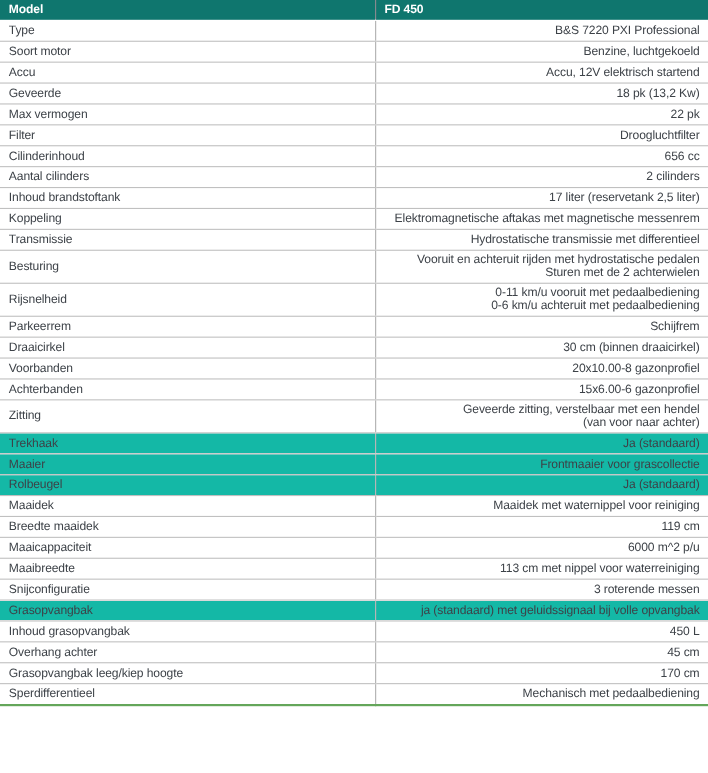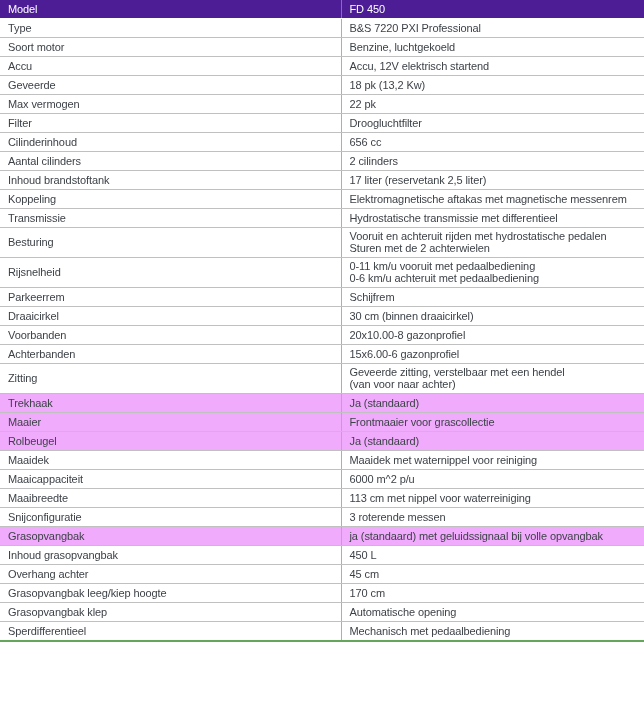--- a/index.html
+++ b/index.html
@@ -25,40 +25,41 @@
     font-size: 11px;
     line-height: 12px;
     text-align: left;
     vertical-align: middle;
     padding: 2px 8px 3px 8px;
     letter-spacing: -0.1px;
     white-space: pre-line;
     overflow: hidden;
   }
   .spec-table thead th {
-    background: #4c1d95;
+    background: #0f766e;
     color: #ffffff;
-    font-weight: normal;
+    font-weight: bold;
     height: 13px;
     border-bottom: 1px solid #ffffff;
   }
   .spec-table thead th.val {
     border-left: 1px solid #787e83;
   }
   .spec-table tbody td {
     color: #3d4248;
     border-bottom: 1px solid #c0c0c0;
     background: #ffffff;
     height: 13px;
   }
   .spec-table tbody td.val {
     border-left: 1px solid #aeaeae;
+    text-align: right;
   }
   .spec-table tbody tr.shaded td {
-    background: #f0abfc;
+    background: #14b8a6;
   }
   .spec-table tbody tr:last-child td {
     border-bottom: none;
   }
 </style>
 </head>
 <body>
 
 <table class="spec-table">
   <colgroup>
@@ -178,20 +179,24 @@
   <tr class="shaded">
     <td>Rolbeugel</td>
     <td class="val">Ja (standaard)</td>
   </tr>
 
   <tr>
     <td>Maaidek</td>
     <td class="val">Maaidek met waternippel voor reiniging</td>
   </tr>
 
+  <tr>
+    <td>Breedte maaidek</td>
+    <td class="val">119 cm</td>
+  </tr>
 
   <tr>
     <td>Maaicappaciteit</td>
     <td class="val">6000 m^2 p/u</td>
   </tr>
 
   <tr>
     <td>Maaibreedte</td>
     <td class="val">113 cm met nippel voor waterreiniging</td>
   </tr>
@@ -216,24 +221,20 @@
     <td>Overhang achter</td>
     <td class="val">45 cm</td>
   </tr>
 
   <tr>
     <td>Grasopvangbak leeg/kiep hoogte</td>
     <td class="val">170 cm</td>
   </tr>
 
 
-  <tr>
-    <td>Grasopvangbak klep</td>
-    <td class="val">Automatische opening</td>
-  </tr>
 
   <tr>
     <td>Sperdifferentieel</td>
     <td class="val">Mechanisch met pedaalbediening</td>
   </tr>
 
 </tbody>
 </table>
 
 </body></html>

